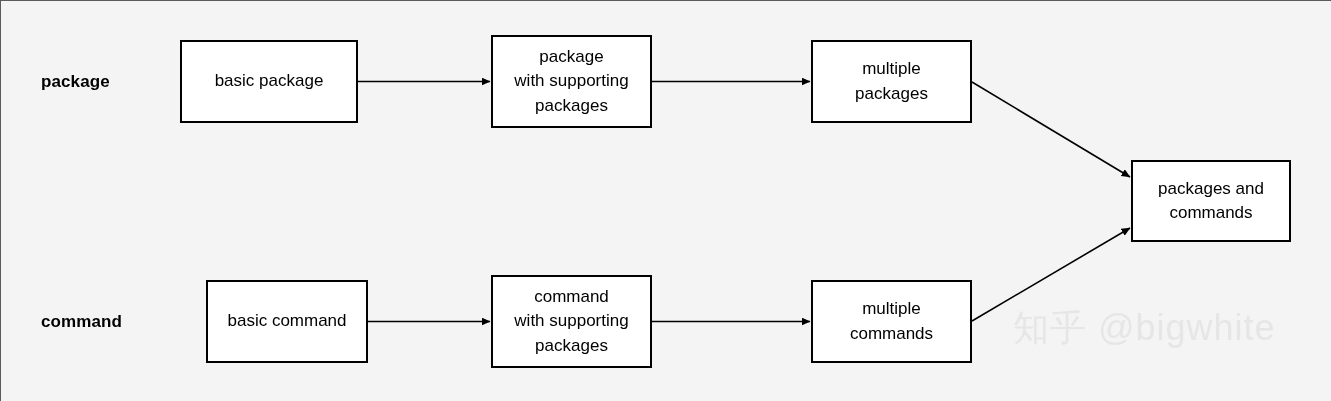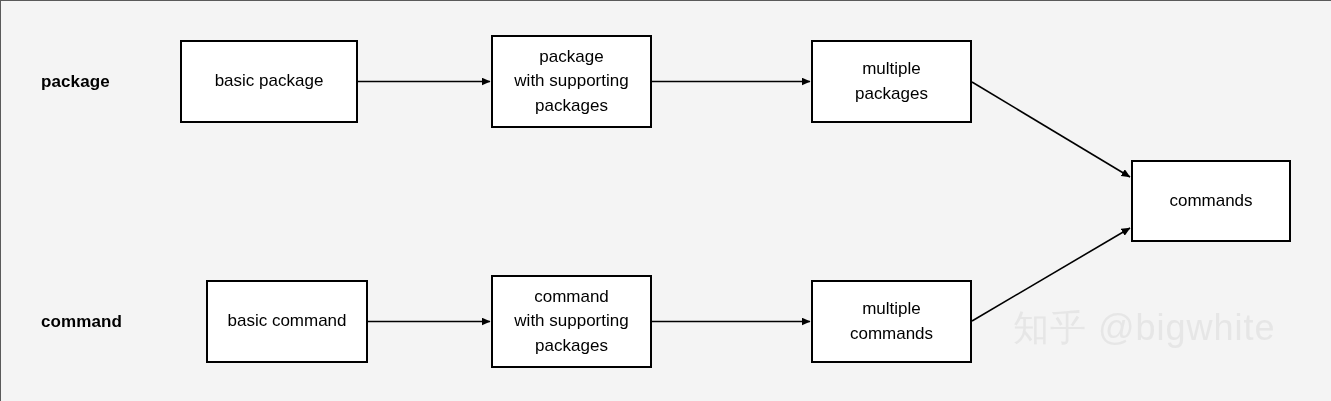--- a/index.html
+++ b/index.html
@@ -133,19 +133,20 @@
 
   <div class="node" style="left:810px; top:279px; width:161px; height:83px;">
     <span>
       <span>multiple</span>
       <span>commands</span>
     </span>
   </div>
 
   <div class="node" style="left:1130px; top:159px; width:160px; height:82px;">
     <span>
+      <span>packages and</span>
       <span>commands</span>
     </span>
   </div>
 
   <div class="watermark" style="left:1012px; top:303px;">知乎 @bigwhite</div>
 
 </div>
 
 </body></html>

